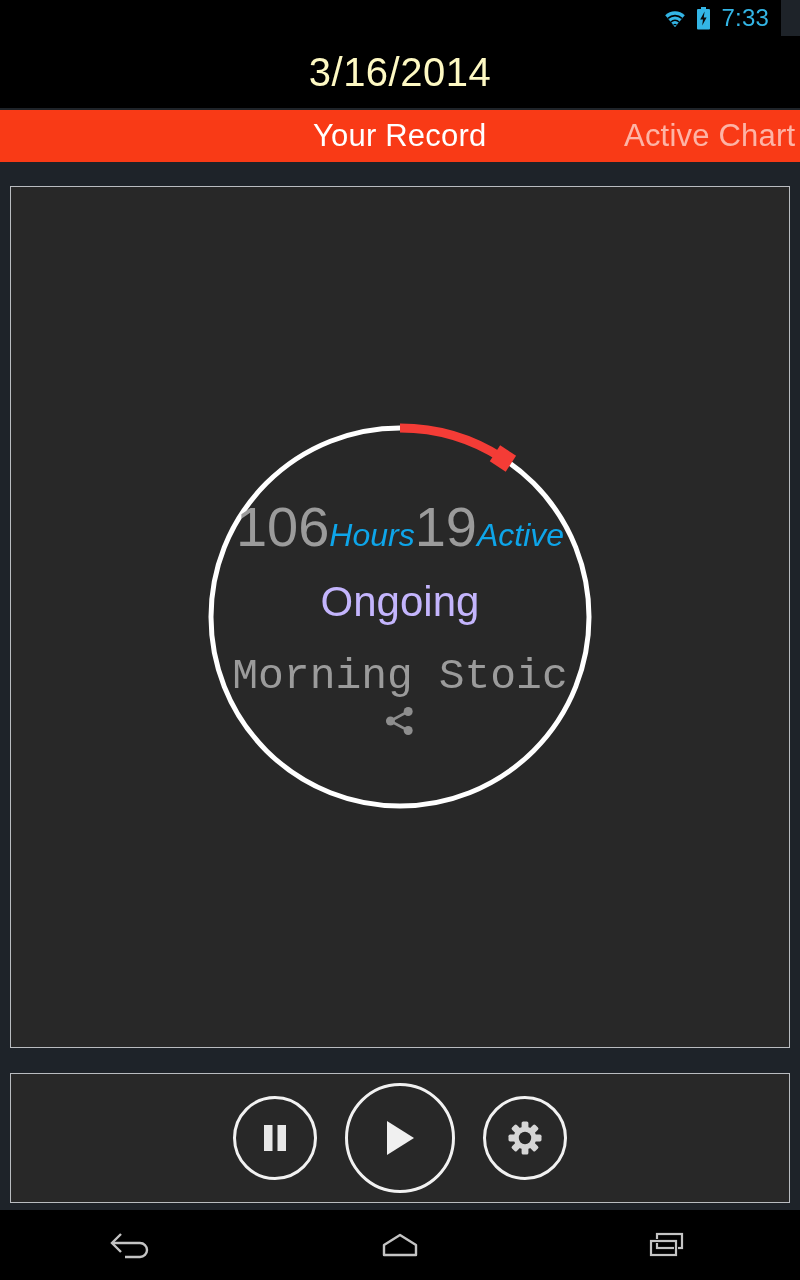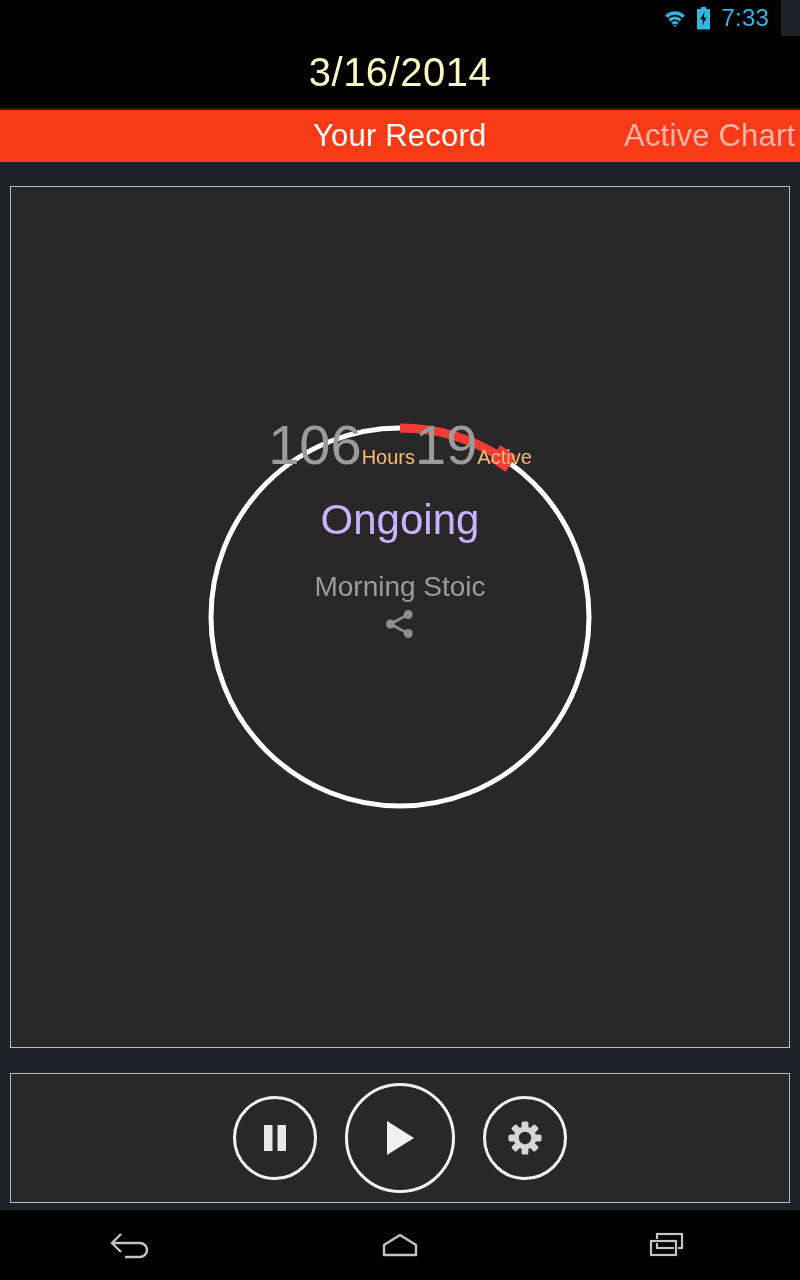--- a/index.html
+++ b/index.html
@@ -113,50 +113,53 @@
     width: 400px;
     height: 400px;
   }
   #gauge-text {
     position: absolute;
     left: 0; top: 0;
     width: 400px; height: 400px;
     display: flex;
     flex-direction: column;
     align-items: center;
+    justify-content: center;
     color: #9b9b9b;
   }
   #duration-line {
     display: flex;
     align-items: baseline;
     justify-content: center;
     white-space: nowrap;
     margin-bottom: 26px;
   }
   .dur-num {
     font-size: 56px;
     color: #9b9b9b;
     line-height: 1;
   }
   .dur-unit {
-    font-size: 20px;
-    color: #fdba74;
+    font-size: 32px;
+    color: #0ea5e9;
     line-height: 1;
+    font-style: italic;
   }
   #status-line {
     font-size: 42px;
     color: #c4b5fd;
     line-height: 1;
     margin-bottom: 32px;
   }
   #session-line {
-    font-size: 28px;
+    font-size: 43px;
     color: #9b9b9b;
     line-height: 1;
     margin-bottom: 8px;
+    font-family: Liberation Mono, monospace;
   }
   #share-icon {
     width: 34px;
     height: 30px;
     display: block;
   }
 
   
   #controls-panel {
     position: absolute;

